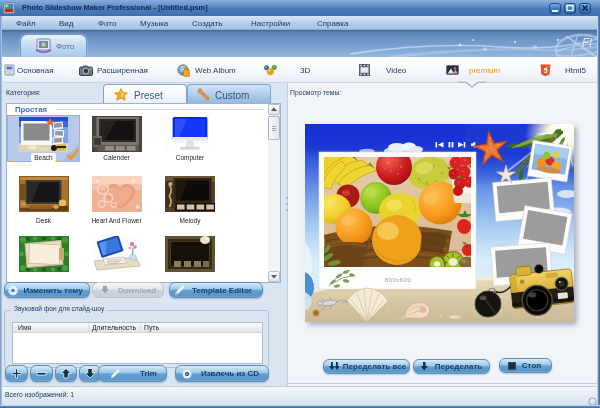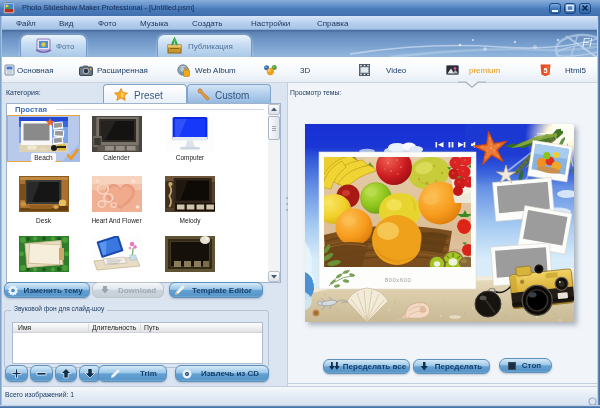--- a/index.html
+++ b/index.html
@@ -3,21 +3,21 @@
 <meta charset="utf-8">
 <style>
 * { margin:0; padding:0; box-sizing:border-box; }
 html,body { width:600px; height:408px; overflow:hidden; }
 body { font-family:"Liberation Sans", sans-serif; font-size:8px; position:relative; background:#dbe5f1; }
 .abs { position:absolute; }
 
 
 #titlebar { left:0; top:0; width:600px; height:16px;
   background:linear-gradient(to bottom,#89aedb 0%,#5e8dc8 40%,#4a7bba 55%,#416fae 100%); }
-#title-text { left:22px; top:3px; color:#132c55; font-weight:normal; font-size:7.4px; }
+#title-text { left:22px; top:3px; color:#132c55; font-weight:bold; font-size:7.4px; }
 .winbtn { top:3px; width:12px; height:11px; border-radius:3px;
   background:linear-gradient(to bottom,#7cacdf 0%,#4379bd 50%,#2f66ab 100%);
   border:1px solid #1d4884; color:#0e2344; font-size:8px; font-weight:bold; text-align:center; line-height:9px; }
 
 
 #menubar { left:0; top:16px; width:600px; height:14px;
   background:linear-gradient(to bottom,#d8e6f7 0%,#b7cfec 55%,#a6c4e6 100%);
   border-bottom:1px solid #8aadd6; color:#17355e; font-size:8px; }
 #menubar span { position:absolute; top:3px; }
 
@@ -127,30 +127,20 @@
     <text x="252" y="17" font-size="12" fill="rgba(240,248,255,0.85)" font-family="Liberation Sans" font-style="italic">Fl</text>
   </svg>
   <div class="tab" style="left:20px; width:67px;">
     <svg style="position:absolute; left:13px; top:2px;" width="19" height="18" viewBox="0 0 19 18">
       <rect x="3" y="2" width="13" height="11" rx="1" fill="#e8e4f8" stroke="#8a7ab8"></rect>
       <rect x="5" y="4" width="9" height="7" fill="#4a90d8"></rect>
       <circle cx="9.5" cy="7.5" r="2.2" fill="#e8c838"></circle>
       <path d="M2 13 Q9.5 17.5 17 13" stroke="#7a68b0" stroke-width="1.6" fill="none"></path>
     </svg>
     <span class="lbl" style="left:35px;">Фото</span>
-  </div>
-  <div class="tab" style="left:157px; width:95px;">
-    <svg style="position:absolute; left:7px; top:2px;" width="19" height="19" viewBox="0 0 19 19">
-      <rect x="3" y="8" width="13" height="8" fill="#c89830" stroke="#8a6410"></rect>
-      <rect x="3" y="8" width="13" height="2.5" fill="#e8c468"></rect>
-      <path d="M7 8 L9.5 2 L12 8" stroke="#38a048" stroke-width="2" fill="none"></path>
-      <path d="M9.5 1 L12 5 L7 5 Z" fill="#48b858"></path>
-      <rect x="5" y="11" width="9" height="1" fill="#8a6410"></rect>
-    </svg>
-    <span class="lbl" style="left:30px;">Публикация</span>
   </div>
 </div>
 
 <div id="toolbar" class="abs">
   <svg class="abs" style="left:4px; top:7px;" width="11" height="12" viewBox="0 0 11 12">
     <rect x="1" y="1" width="9" height="10" rx="1" fill="#f0f4f8" stroke="#7a8aa0"></rect>
     <rect x="2.5" y="2.5" width="6" height="3" fill="#4a78c8"></rect>
     <rect x="2.5" y="6.5" width="6" height="1" fill="#9ab0c8"></rect>
     <rect x="2.5" y="8.5" width="6" height="1" fill="#9ab0c8"></rect>
   </svg>
@@ -932,21 +922,21 @@
 
 <div class="bbtn" style="left:323px; top:359px; width:87px; height:15px; line-height:14px; padding-left:16px;">Переделать все</div>
 <svg class="abs" style="left:328px; top:362px;" width="12" height="9" viewBox="0 0 12 9">
   <path d="M3 0 V4 H1 L3.9 8 L6.8 4 H4.8 V0 Z" fill="#10304f"></path>
   <path d="M8 0 V4 H6.4 L9 8 L11.6 4 H9.8 V0 Z" fill="#10304f"></path>
 </svg>
 <div class="bbtn" style="left:413px; top:359px; width:77px; height:15px; line-height:14px; padding-left:14px;">Переделать</div>
 <svg class="abs" style="left:420px; top:362px;" width="9" height="9" viewBox="0 0 9 9">
   <path d="M3 0 H5.5 V4 H7.8 L4.2 8.5 L0.7 4 H3 Z" fill="#10304f"></path>
 </svg>
-<div class="bbtn" style="left:499px; top:358px; width:53px; height:15px; line-height:14px; padding-left:12px;border-radius:7px;">Стоп</div>
+<div class="bbtn" style="left:499px; top:358px; width:53px; height:15px; line-height:14px; padding-left:12px;">Стоп</div>
 <svg class="abs" style="left:508px; top:362px;" width="8" height="8">
     <rect x="0.5" y="0.5" width="7" height="7" fill="#1a2e42" stroke="#3a4e62"></rect>
   </svg>
 
 <div class="abs" style="left:288px; top:383px; width:309px; height:1px; background:#c3cfdf;"></div>
 
 <div id="statusbar" class="abs"></div>
 <div class="abs" style="left:5px; top:391px; color:#17355e; font-size:6.8px;">Всего изображений: 1</div>
 <svg class="abs" style="left:588px; top:397px;" width="9" height="9">
     <circle cx="4.5" cy="4.5" r="3.5" fill="none" stroke="#9ab0cc" stroke-width="1.2"></circle>

